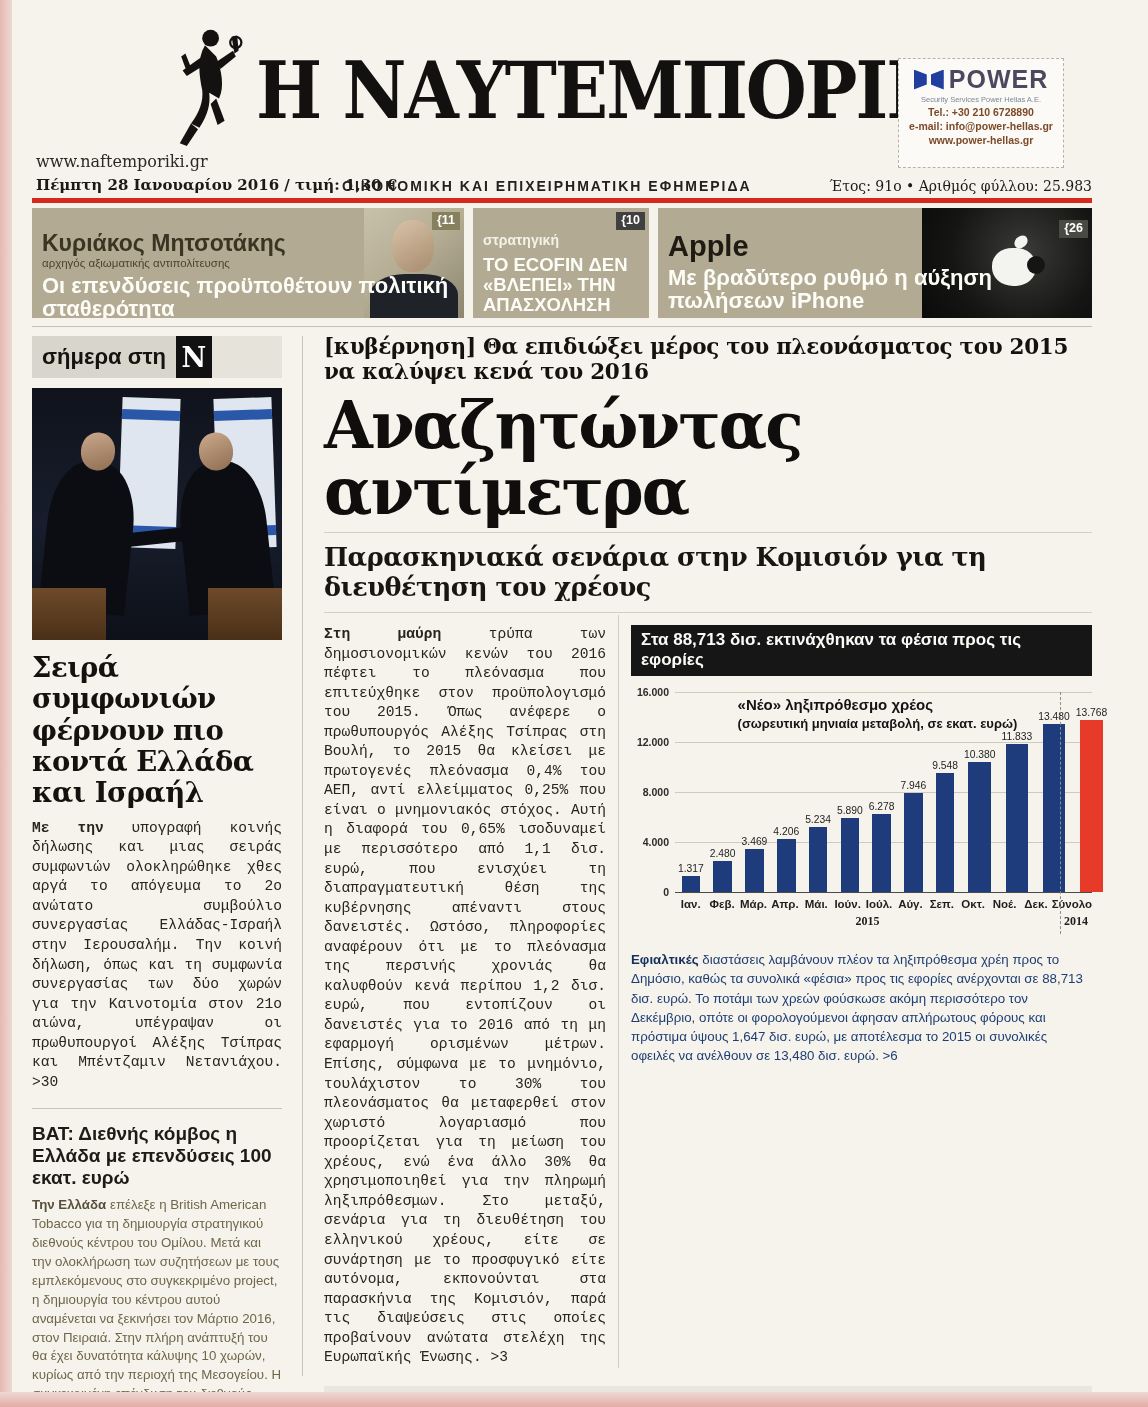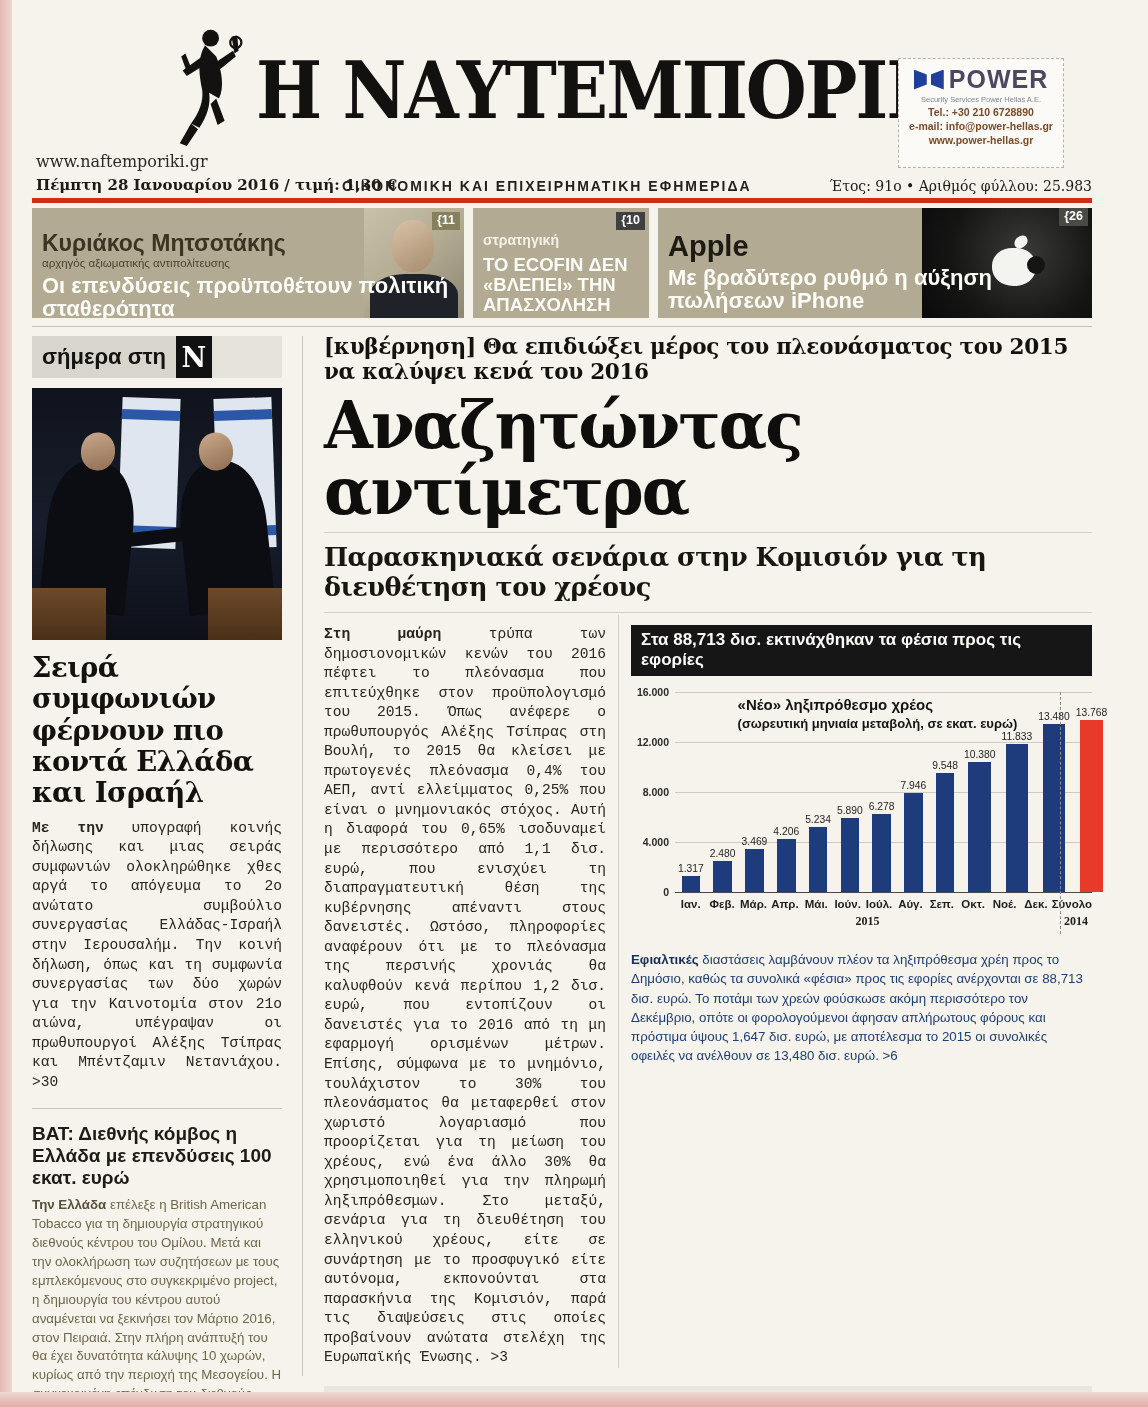--- a/index.html
+++ b/index.html
@@ -55,21 +55,21 @@
   .s1-head{font-size:22px;font-weight:700;color:#fdfdf8;line-height:1.04;margin-top:6px;}
   .photo-mitsotakis{position:absolute;right:0;top:0;width:100px;height:110px;
     background:linear-gradient(140deg,#c9c2ab 0%,#b5ad94 45%,#8d8670 100%);}
   .photo-mitsotakis .head{position:absolute;left:28px;top:12px;width:42px;height:52px;border-radius:46%;
     background:linear-gradient(150deg,#d8c3a8,#a88c6e);}
   .photo-mitsotakis .suit{position:absolute;left:6px;bottom:-8px;width:88px;height:52px;border-radius:40% 40% 0 0;
     background:#20222a;}
   .tag{position:absolute;z-index:3;color:#fff;font-weight:700;font-size:12.5px;padding:1px 5px 2px;line-height:1.2;}
   .tag-11{right:4px;top:4px;background:#87805f;}
   .tag-10{right:4px;top:4px;background:#404040;}
-  .tag-26{right:4px;top:0;background:#4a4a44;}
+  .tag-26{right:4px;top:12px;background:#4a4a44;}
   .s2-kicker{font-size:14px;font-weight:700;color:#f4f2e8;}
   .s2-head{font-size:18.5px;font-weight:700;color:#fdfdf8;line-height:1.07;margin-top:7px;}
   .s3-kicker{font-size:29px;font-weight:700;color:#1e1b12;line-height:1;}
   .s3-head{font-size:22px;font-weight:700;color:#fdfdf8;line-height:1.06;margin-top:5px;}
   .photo-apple{position:absolute;right:0;top:0;width:170px;height:110px;background:
     radial-gradient(circle at 60% 40%,#3a3a38 0%,#151514 60%,#0a0a0a 100%);}
   .apple-logo{position:absolute;left:70px;top:28px;width:44px;height:50px;}
   .apple-logo .body{position:absolute;left:0;top:12px;width:44px;height:38px;background:#f3f3ef;
     border-radius:46% 46% 48% 48%;}
   .apple-logo .bite{position:absolute;right:-9px;top:20px;width:18px;height:18px;border-radius:50%;background:#151514;}

